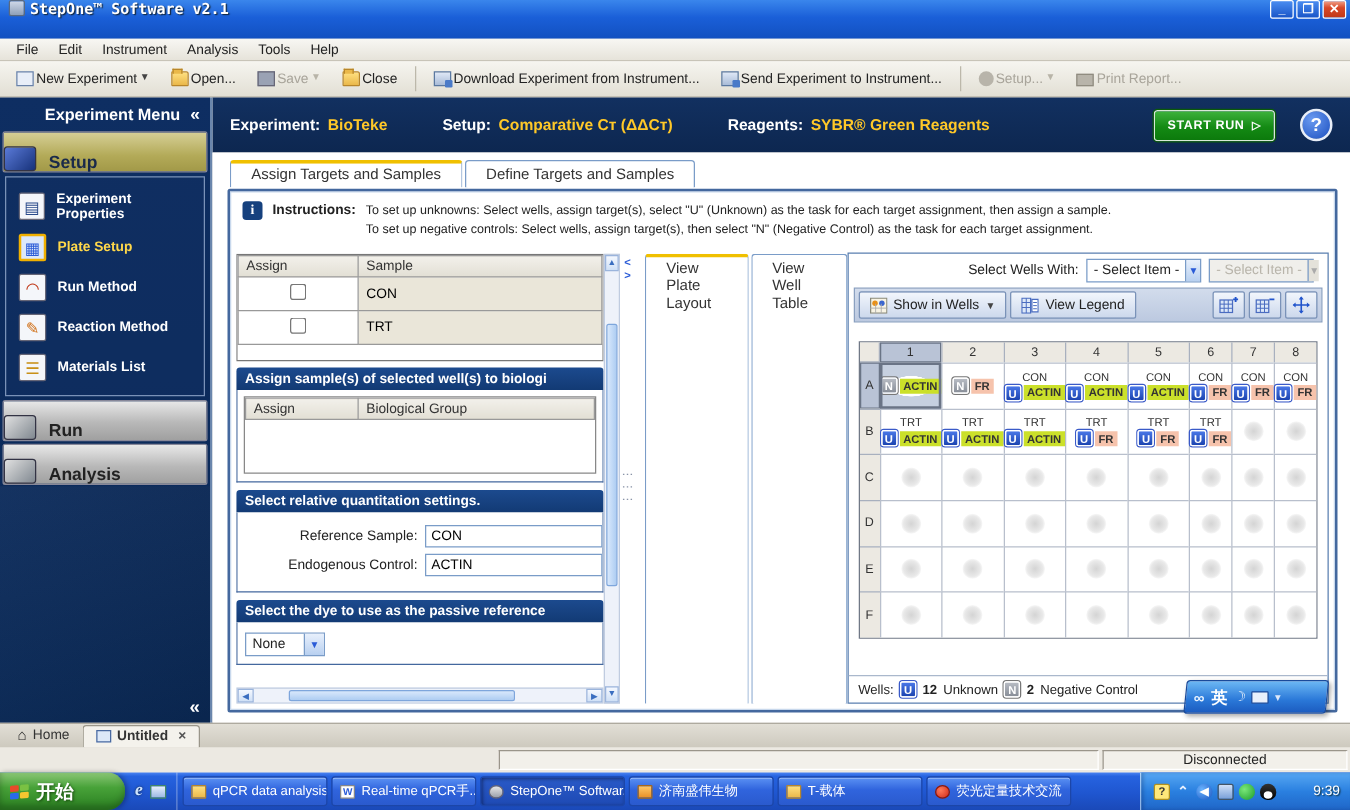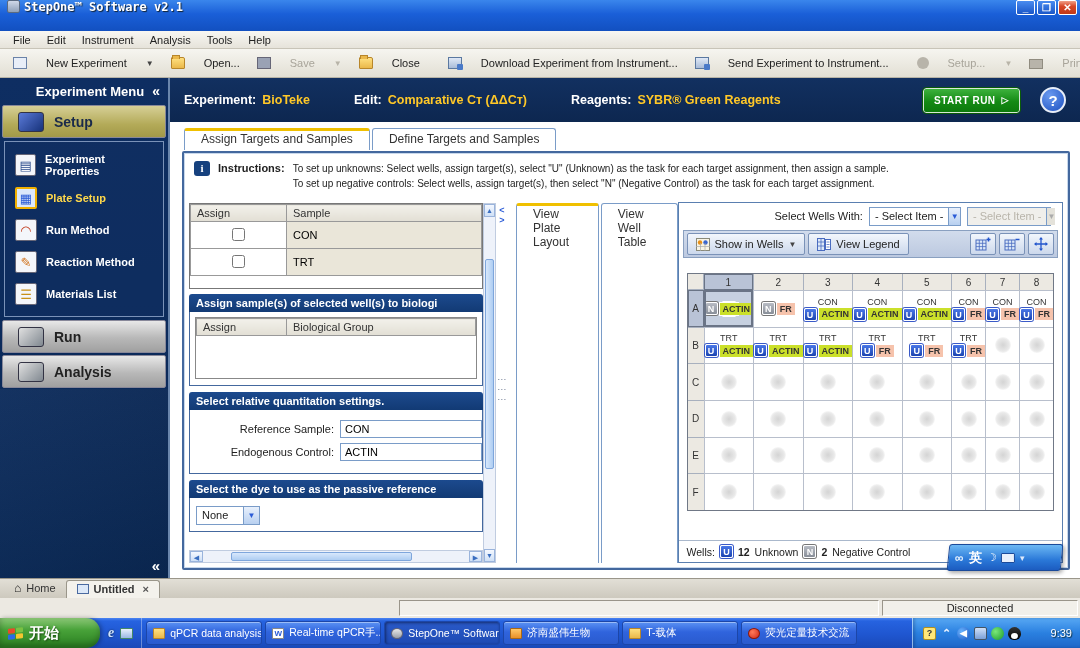--- a/index.html
+++ b/index.html
@@ -13,40 +13,40 @@
   .title-text{color:#fff;font-family:"DejaVu Sans Mono",monospace;font-weight:bold;font-size:12px;text-shadow:1px 1px 1px #123;flex:1}
   .winbtns{display:flex;gap:2px}
   .wbtn{width:19px;height:15px;border-radius:2px;border:1px solid #fff;color:#fff;font-size:10px;line-height:13px;text-align:center;font-weight:bold}
   .wbtn.min,.wbtn.max{background:linear-gradient(#4a8cf0,#1a56c8)}
   .wbtn.close{background:linear-gradient(#f0a088,#d84828 40%,#c03818)}
 
   
   .menubar{height:18px;background:linear-gradient(#f8f7f3,#e6e3da);border-bottom:1px solid #c8c4b8;display:flex;align-items:center;padding-left:6px;gap:2px;flex:none}
   .menu-item{font-size:11px;color:#222;padding:1px 7px}
   .toolbar{height:29px;background:linear-gradient(#f6f5f0,#e2dfd4);border-bottom:1px solid #b8b4a6;display:flex;align-items:center;padding:0 6px;gap:3px;flex:none}
-  .tbtn{display:flex;align-items:center;gap:19px;font-size:11px;color:#222;padding:3px 6px;border:1px solid transparent;border-radius:2px;white-space:nowrap}
+  .tbtn{display:flex;gap:2px;font-size:11px;color:#222;padding:3px 6px;border:1px solid transparent;border-radius:2px;white-space:nowrap}
   .tbtn.dis{color:#a8a49a}
   .tsep{width:1px;height:20px;background:#bcb8aa;margin:0 4px}
   .caret{font-size:8px;color:#444}.tbtn.dis .caret{color:#b8b4a8}
   .ic{width:14px;height:12px;flex:none;position:relative}
   .ic-new{background:#e8eef8;border:1px solid #6a82a8}
   .ic-folder{background:linear-gradient(#ffe080,#eab84a);border:1px solid #b8862a;border-radius:1px 2px 1px 1px}
   .ic-folder::before{content:"";position:absolute;top:-3px;left:0;width:6px;height:3px;background:#eab84a;border:1px solid #b8862a;border-bottom:none}
   .ic-save{background:#9aa2b4;border:1px solid #667;}
   .ic-send,.ic-dl{background:linear-gradient(#dfe8f6,#a9bcd8);border:1px solid #5a78a0}
   .ic-send::after,.ic-dl::after{content:"";position:absolute;right:-2px;bottom:-2px;width:6px;height:6px;background:#4a7ac8;border-radius:1px}
   .ic-exp{background:#b8b4aa;border-radius:50%;width:12px;height:12px}
   .ic-prn{background:#b8b4aa;border:1px solid #908c80;height:10px;margin-top:2px}
 
   
   .main{flex:1;display:flex;min-height:0}
   .sidebar{width:170px;background:linear-gradient(180deg,#0e2e62 0%,#0b2a5a 60%,#0d3268 100%);flex:none;display:flex;flex-direction:column;position:relative;border-right:2px solid #6a86ac}
   .side-head{height:26px;display:flex;align-items:center;justify-content:flex-end;gap:8px;padding:0 8px;color:#fff;font-weight:bold;font-size:13px}
   .side-collapse{color:#fff;font-size:14px;font-weight:bold}
-  .big-btn{height:33px;margin:1px 2px;display:flex;align-items:center;gap:10px;padding-left:15px;border:1px solid #889;border-radius:2px;font-size:14px;font-weight:bold}
+  .big-btn{height:33px;margin:1px 2px;display:flex;align-items:flex-end;gap:10px;padding-left:0;border:1px solid #889;border-radius:2px;font-size:14px;font-weight:bold}
   .big-btn.setup{background:linear-gradient(#d6cf96,#b3aa58 60%,#a29948);color:#1a2a4a}
   .big-btn.gray{background:linear-gradient(#e8e8e8,#b8b8b8 55%,#a0a0a0);color:#222}
   .bico{width:26px;height:20px;border-radius:3px;border:1px solid #334}
   .bico.blue{background:linear-gradient(135deg,#5a7ad8,#17327a)}
   .bico.gry{background:linear-gradient(135deg,#e0e0e0,#808890)}
   .setup-panel{margin:2px 4px;border:1px solid #7a92b8;background:rgba(20,50,100,.35);padding:6px 4px}
   .side-item{display:flex;align-items:center;gap:9px;padding:5px 2px 5px 6px}
   .si-ico{width:22px;height:22px;background:#f4f6fa;border:1px solid #667;border-radius:2px;display:flex;align-items:center;justify-content:center;font-size:13px}
   .side-item.active .si-ico{border:2px solid #f0b000;background:#dce8fa}
   .si-label{color:#fff;font-weight:bold;font-size:11px}
@@ -299,21 +299,21 @@
       </div>
       <div class="side-foot">
         <span class="side-collapse-btm">«</span>
       </div>
     </div>
 
     <div class="rightcol">
       <div class="exp-header">
         <span class="eh-label">Experiment:</span>
         <span class="eh-value">BioTeke</span>
-        <span class="eh-label">Edit:</span>
+        <span class="eh-label">Setup:</span>
         <span class="eh-value">Comparative Cт (ΔΔCт)</span>
         <span class="eh-label">Reagents:</span>
         <span class="eh-value">SYBR® Green Reagents</span>
         <div class="startrun">
           <span>START RUN</span>
           <span class="sr-arrow">▷</span>
         </div>
         <div class="help-btn">?</div>
       </div>
 

